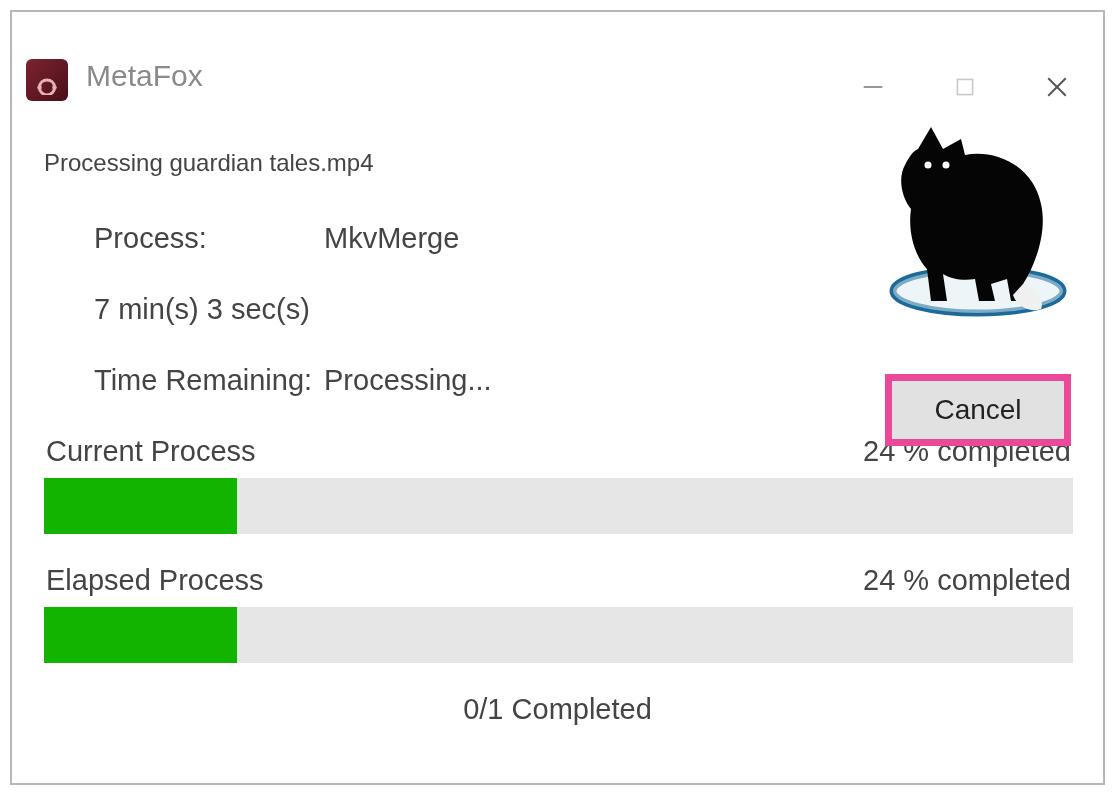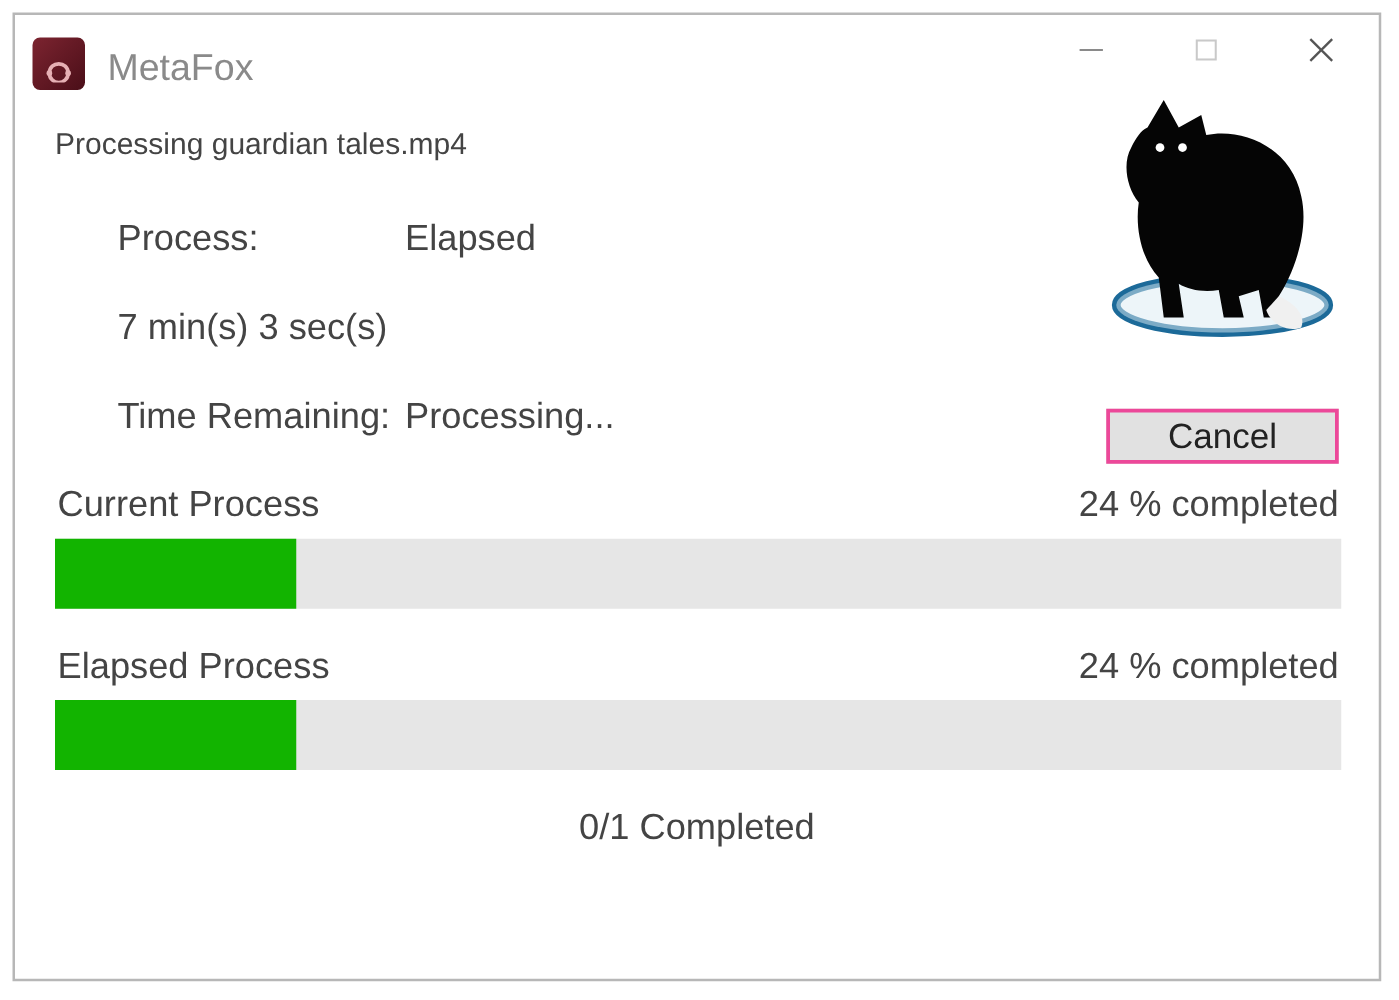--- a/index.html
+++ b/index.html
@@ -16,23 +16,24 @@
     height: 775px;
     margin: 10px;
     border: 2px solid #b7b7b7;
     background: #ffffff;
     overflow: hidden;
   }
   
   .titlebar {
     height: 60px;
     display: flex;
-    align-items: flex-end;
+    align-items: flex-start;
     padding: 0 8px 0 14px;
     position: relative;
+    margin-top: 47px;
   }
   .app-icon {
     width: 42px; height: 42px;
     background: linear-gradient(135deg, #7c2430 0%, #4a0e18 100%);
     border-radius: 6px;
     position: relative;
     margin-right: 18px;
     display:flex; align-items:center; justify-content:center;
   }
   .app-icon svg { display:block; }
@@ -84,23 +85,23 @@
     top: 0;
     width: 190px;
     height: 200px;
   }
 
   
   .cancel-btn {
     position: absolute;
     right: 32px;
     top: 255px;
-    width: 186px; height: 44px;
+    width: 186px; height: 72px;
     background: #e1e1e1;
-    border: 3px solid #ec4899;
+    border: 7px solid #ec4899;
     font-size: 28px;
     color: #222;
     display:flex; align-items:center; justify-content:center;
     cursor:pointer;
   }
 
   
   .prog-section {
     margin-top: 12px;
   }
@@ -190,21 +191,21 @@
 
         <path d="M 140 165 C 152 170 162 180 158 190 C 148 194 134 188 130 176 Z" fill="#f0f0f0"></path>
       </svg>
     </div>
 
     <div class="heading">Processing guardian tales.mp4</div>
 
     <div class="rows">
       <div class="row">
         <div class="lbl">Process:</div>
-        <div class="val">Elapsed</div>
+        <div class="val">MkvMerge</div>
       </div>
       <div class="row">
         <div class="val">7 min(s) 3 sec(s)</div>
       </div>
       <div class="row">
         <div class="lbl">Time Remaining:</div>
         <div class="val">Processing...</div>
       </div>
     </div>
 

